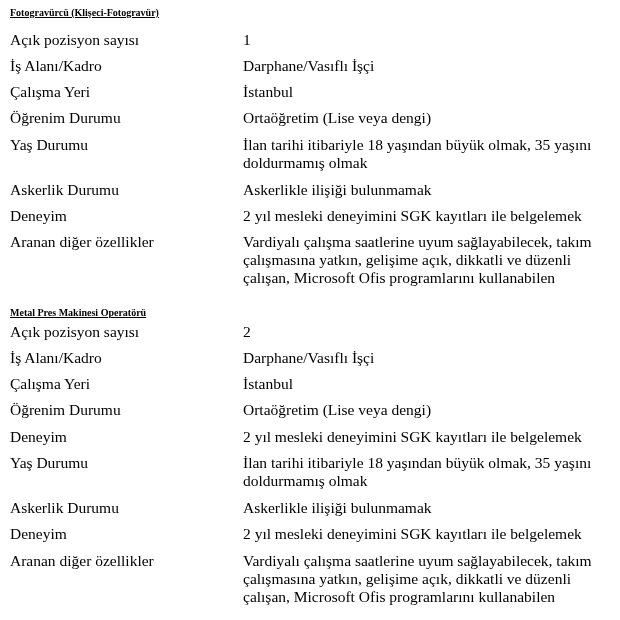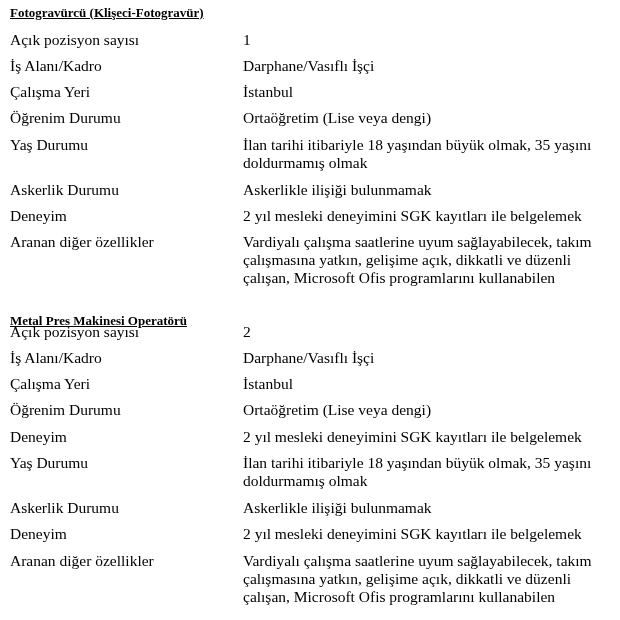--- a/index.html
+++ b/index.html
@@ -2,21 +2,21 @@
 <html><head>
   <meta charset="utf-8">
   <style>
     html, body { margin: 0; padding: 0; background: #ffffff; }
     body {
       width: 620px; height: 620px; overflow: hidden; position: relative;
       font-family: "Liberation Serif", serif; color: #000; font-size: 15.5px;
     }
     .section-title {
       position: absolute; left: 10px; font-weight: bold; text-decoration: underline;
-      font-size: 13px; line-height: 18px; white-space: nowrap;
+      font-size: 10px; line-height: 18px; white-space: nowrap;
     }
     .row { position: absolute; left: 10px; width: 600px; }
     .label { position: absolute; left: 0; white-space: nowrap; line-height: 18px; font-family: Liberation Serif, serif; }
     .value { position: absolute; left: 233px; width: 370px; line-height: 18px; }
   </style>
 </head>
 <body>
 
 <div class="section-title" style="top:4px">Fotogravürcü (Klişeci-Fotogravür)</div>
 
@@ -46,21 +46,21 @@
 </div>
 <div class="row" style="top:207px">
   <span class="label">Deneyim</span>
   <span class="value">2 yıl mesleki deneyimini SGK kayıtları ile belgelemek</span>
 </div>
 <div class="row" style="top:233px">
   <span class="label">Aranan diğer özellikler</span>
   <span class="value">Vardiyalı çalışma saatlerine uyum sağlayabilecek, takım çalışmasına yatkın, gelişime açık, dikkatli ve düzenli çalışan, Microsoft Ofis programlarını kullanabilen</span>
 </div>
 
-<div class="section-title" style="top:312px">Metal Pres Makinesi Operatörü</div>
+<div class="section-title" style="top:304px">Metal Pres Makinesi Operatörü</div>
 
 <div class="row" style="top:323px">
   <span class="label">Açık pozisyon sayısı</span>
   <span class="value">2</span>
 </div>
 <div class="row" style="top:349px">
   <span class="label">İş Alanı/Kadro</span>
   <span class="value">Darphane/Vasıflı İşçi</span>
 </div>
 <div class="row" style="top:375px">

